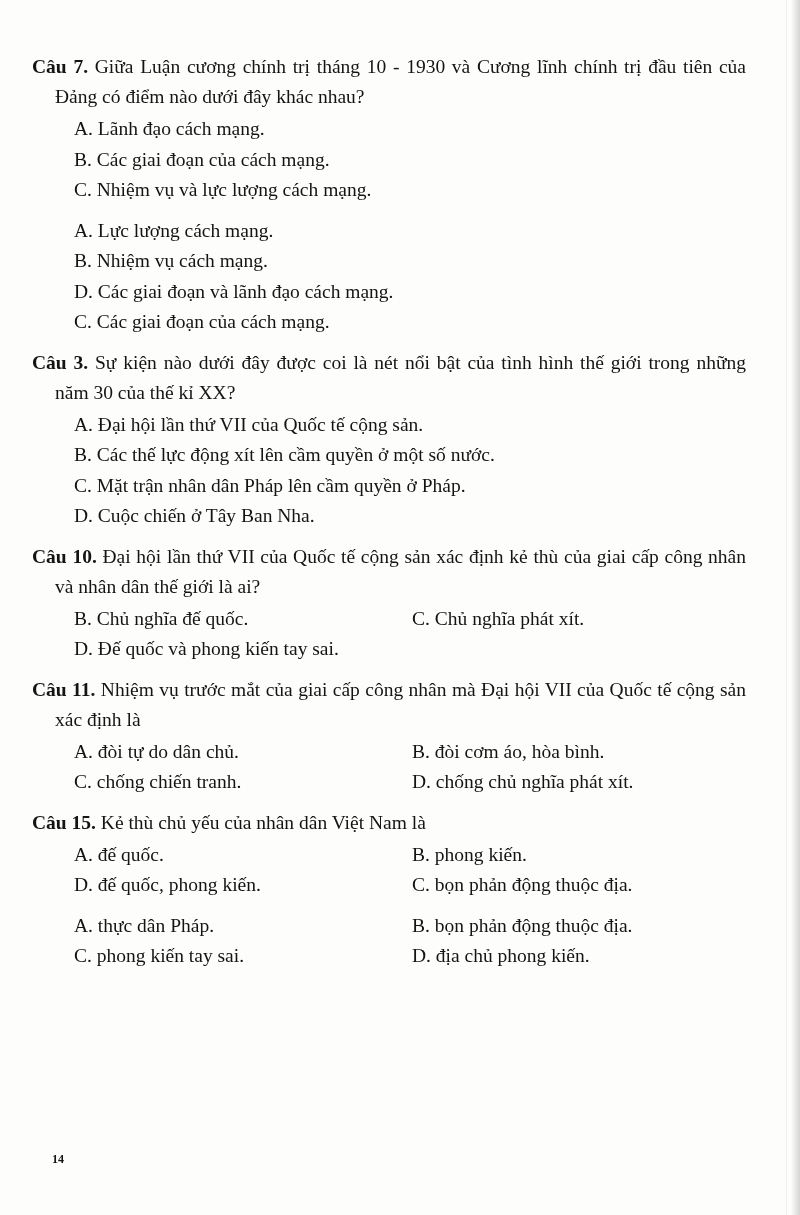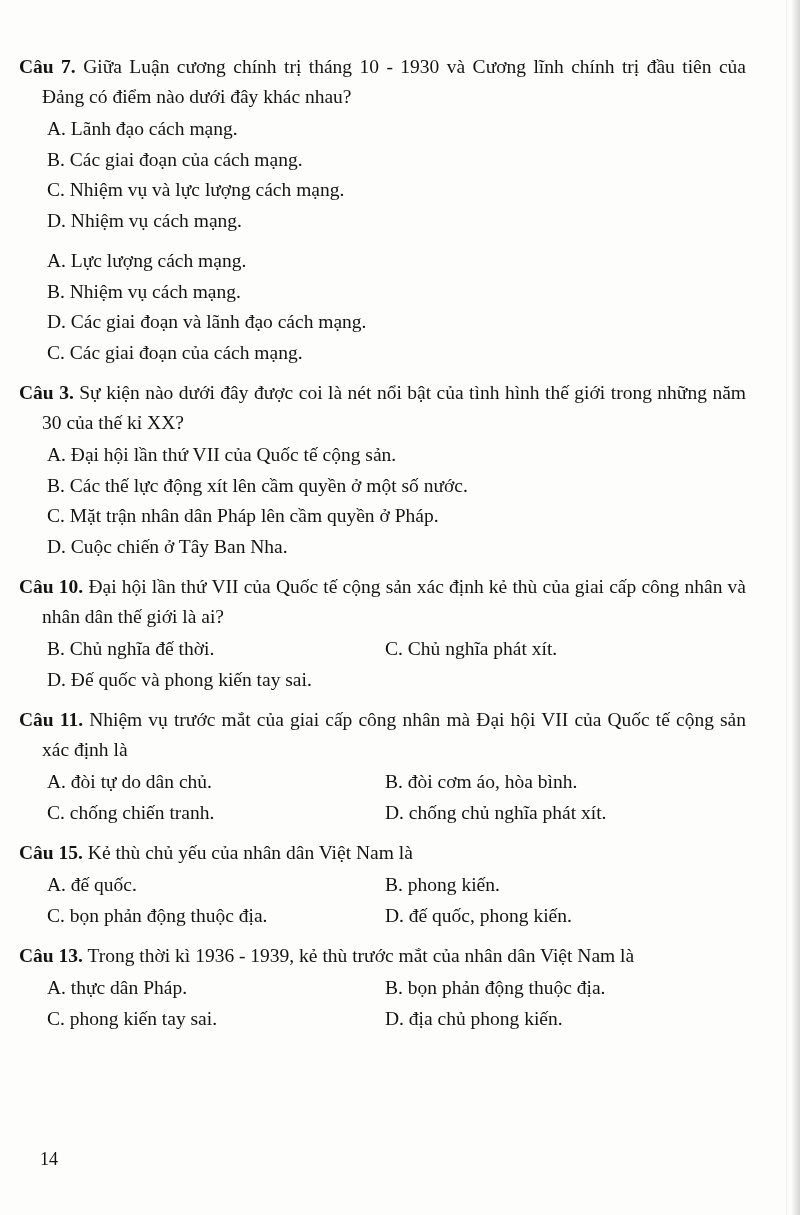--- a/index.html
+++ b/index.html
@@ -9,21 +9,21 @@
   body {
     width: 800px;
     height: 1215px;
     background: #fdfdfc;
     color: #141414;
     font-family: "Liberation Serif", "DejaVu Serif", serif;
     position: relative;
     overflow: hidden;
   }
   .page {
-    padding: 52px 54px 0 19px;
+    padding: 52px 54px 0 32px;
     box-sizing: border-box;
   }
   .question {
     margin-bottom: 10px;
   }
   .q-head {
     margin: 0 0 2px 0;
     font-size: 19.5px;
     line-height: 30px;
     text-align: justify;
@@ -33,31 +33,32 @@
   .q-label {
     font-weight: bold;
   }
   .options {
     padding-left: 28px;
   }
   .option {
     font-size: 19.5px;
     line-height: 30.5px;
     white-space: nowrap;
+    margin-left: 14px;
   }
   .options.twocol {
     display: grid;
     grid-template-columns: 338px 1fr;
   }
   .page-number {
     position: absolute;
-    left: 40px;
+    left: 52px;
     bottom: 46px;
-    font-weight: normal;
-    font-size: 18px;
+    font-weight: bold;
+    font-size: 12px;
     line-height: 20px;
   }
   .scan-edge {
     position: absolute;
     top: 0;
     right: 0;
     width: 9px;
     height: 100%;
     background: linear-gradient(to right, rgba(0,0,0,0), rgba(0,0,0,0.16));
     pointer-events: none;
@@ -76,21 +77,20 @@
 <body>
 
 <div class="page">
 
   <article class="question">
     <p class="q-head"><span class="q-label">Câu 7.</span> <span>Giữa Luận cương chính trị tháng 10 - 1930 và Cương lĩnh chính trị đầu tiên của Đảng có điểm nào dưới đây khác nhau?</span></p>
     <div class="options single">
       <div class="option">A. Lãnh đạo cách mạng.</div>
       <div class="option">B. Các giai đoạn của cách mạng.</div>
       <div class="option">C. Nhiệm vụ và lực lượng cách mạng.</div>
-      <div class="option">D. Nhiệm vụ cách mạng.</div>
     </div>
   </article>
 
   <article class="question">
     <div class="options single">
       <div class="option">A. Lực lượng cách mạng.</div>
       <div class="option">B. Nhiệm vụ cách mạng.</div>
       <div class="option">D. Các giai đoạn và lãnh đạo cách mạng.</div>
       <div class="option">C. Các giai đoạn của cách mạng.</div>
     </div>
@@ -102,48 +102,47 @@
       <div class="option">A. Đại hội lần thứ VII của Quốc tế cộng sản.</div>
       <div class="option">B. Các thế lực động xít lên cầm quyền ở một số nước.</div>
       <div class="option">C. Mặt trận nhân dân Pháp lên cầm quyền ở Pháp.</div>
       <div class="option">D. Cuộc chiến ở Tây Ban Nha.</div>
     </div>
   </article>
 
   <article class="question">
     <p class="q-head"><span class="q-label">Câu 10.</span> <span>Đại hội lần thứ VII của Quốc tế cộng sản xác định kẻ thù của giai cấp công nhân và nhân dân thế giới là ai?</span></p>
     <div class="options twocol">
-      <div class="option">B. Chủ nghĩa đế thời.</div>
+      <div class="option">B. Chủ nghĩa đế quốc.</div>
       <div class="option">C. Chủ nghĩa phát xít.</div>
       <div class="option">D. Đế quốc và phong kiến tay sai.</div>
     </div>
   </article>
 
   <article class="question">
     <p class="q-head"><span class="q-label">Câu 11.</span> <span>Nhiệm vụ trước mắt của giai cấp công nhân mà Đại hội VII của Quốc tế cộng sản xác định là</span></p>
     <div class="options twocol">
       <div class="option">A. đòi tự do dân chủ.</div>
       <div class="option">B. đòi cơm áo, hòa bình.</div>
       <div class="option">C. chống chiến tranh.</div>
       <div class="option">D. chống chủ nghĩa phát xít.</div>
     </div>
   </article>
 
   <article class="question">
     <p class="q-head"><span class="q-label">Câu 15.</span> <span>Kẻ thù chủ yếu của nhân dân Việt Nam là</span></p>
     <div class="options twocol">
       <div class="option">A. đế quốc.</div>
       <div class="option">B. phong kiến.</div>
+      <div class="option">D. đế quốc, phong kiến.</div>
       <div class="option">C. bọn phản động thuộc địa.</div>
-      <div class="option">D. đế quốc, phong kiến.</div>
     </div>
   </article>
 
   <article class="question">
-    <p class="q-head"><span class="q-label">Câu 13.</span> <span>Trong thời kì 1936 - 1939, kẻ thù trước mắt của nhân dân Việt Nam là</span></p>
     <div class="options twocol">
       <div class="option">A. thực dân Pháp.</div>
       <div class="option">B. bọn phản động thuộc địa.</div>
       <div class="option">C. phong kiến tay sai.</div>
       <div class="option">D. địa chủ phong kiến.</div>
     </div>
   </article>
 
 </div>
 

